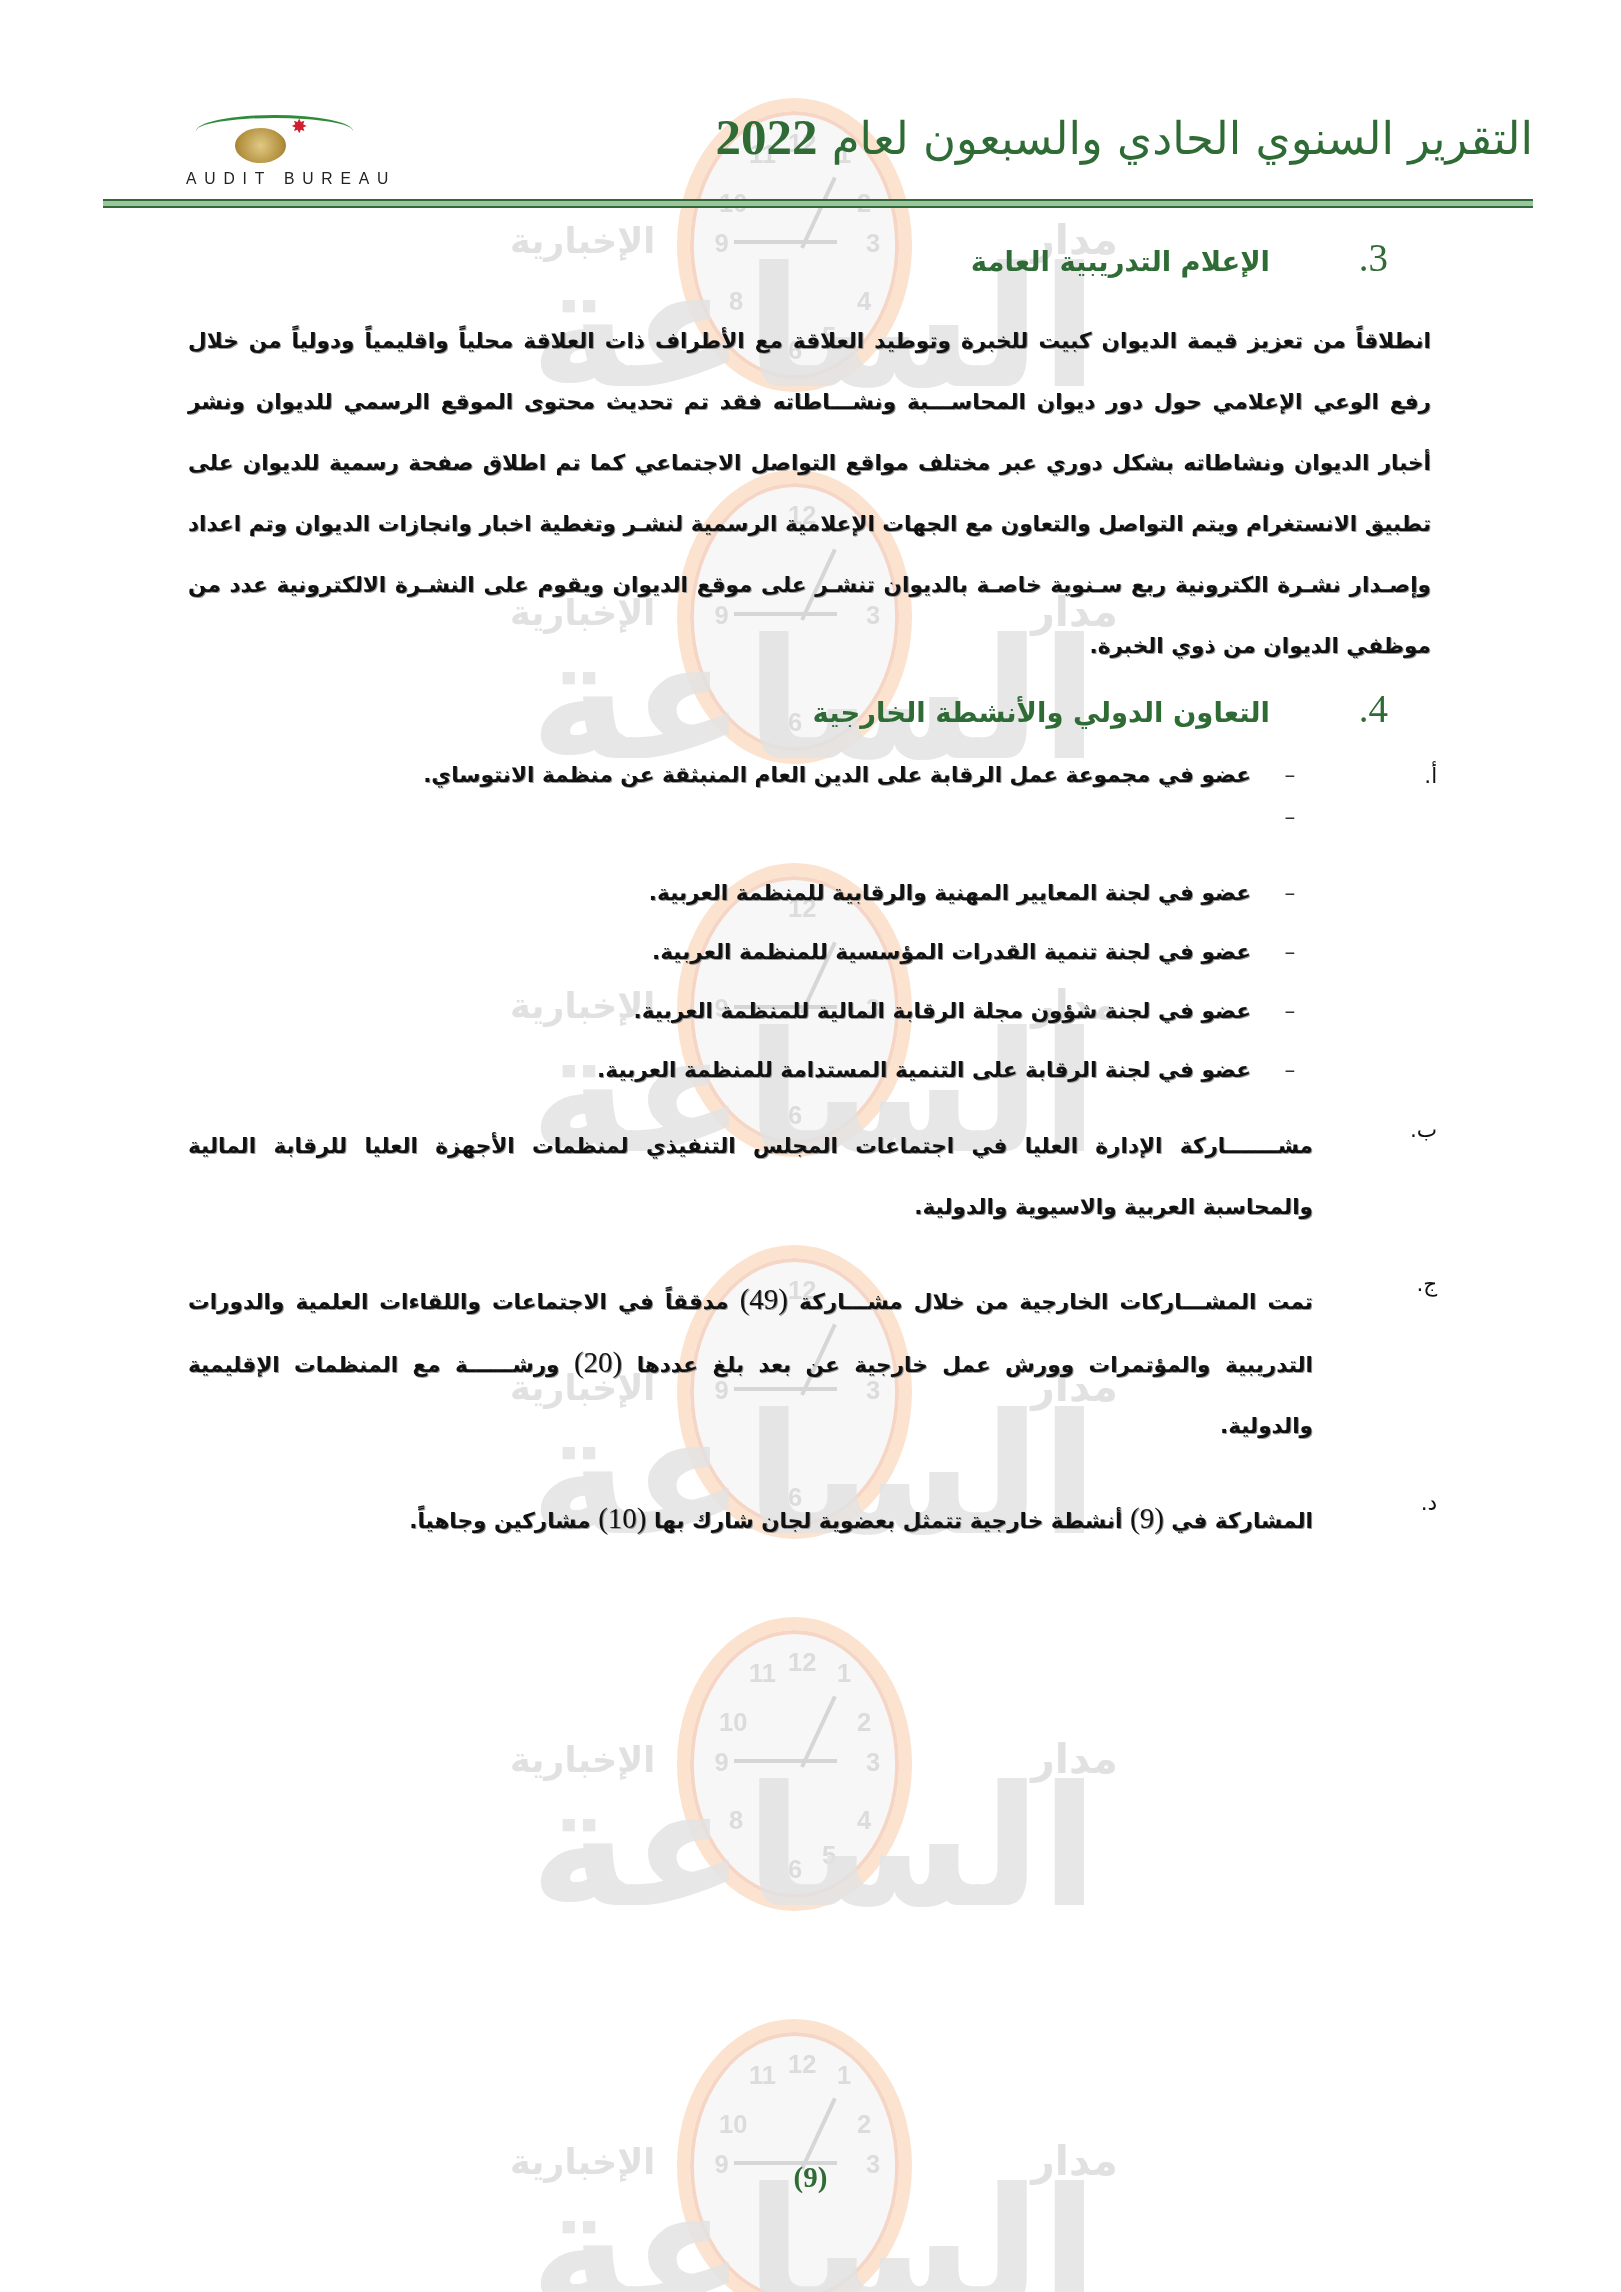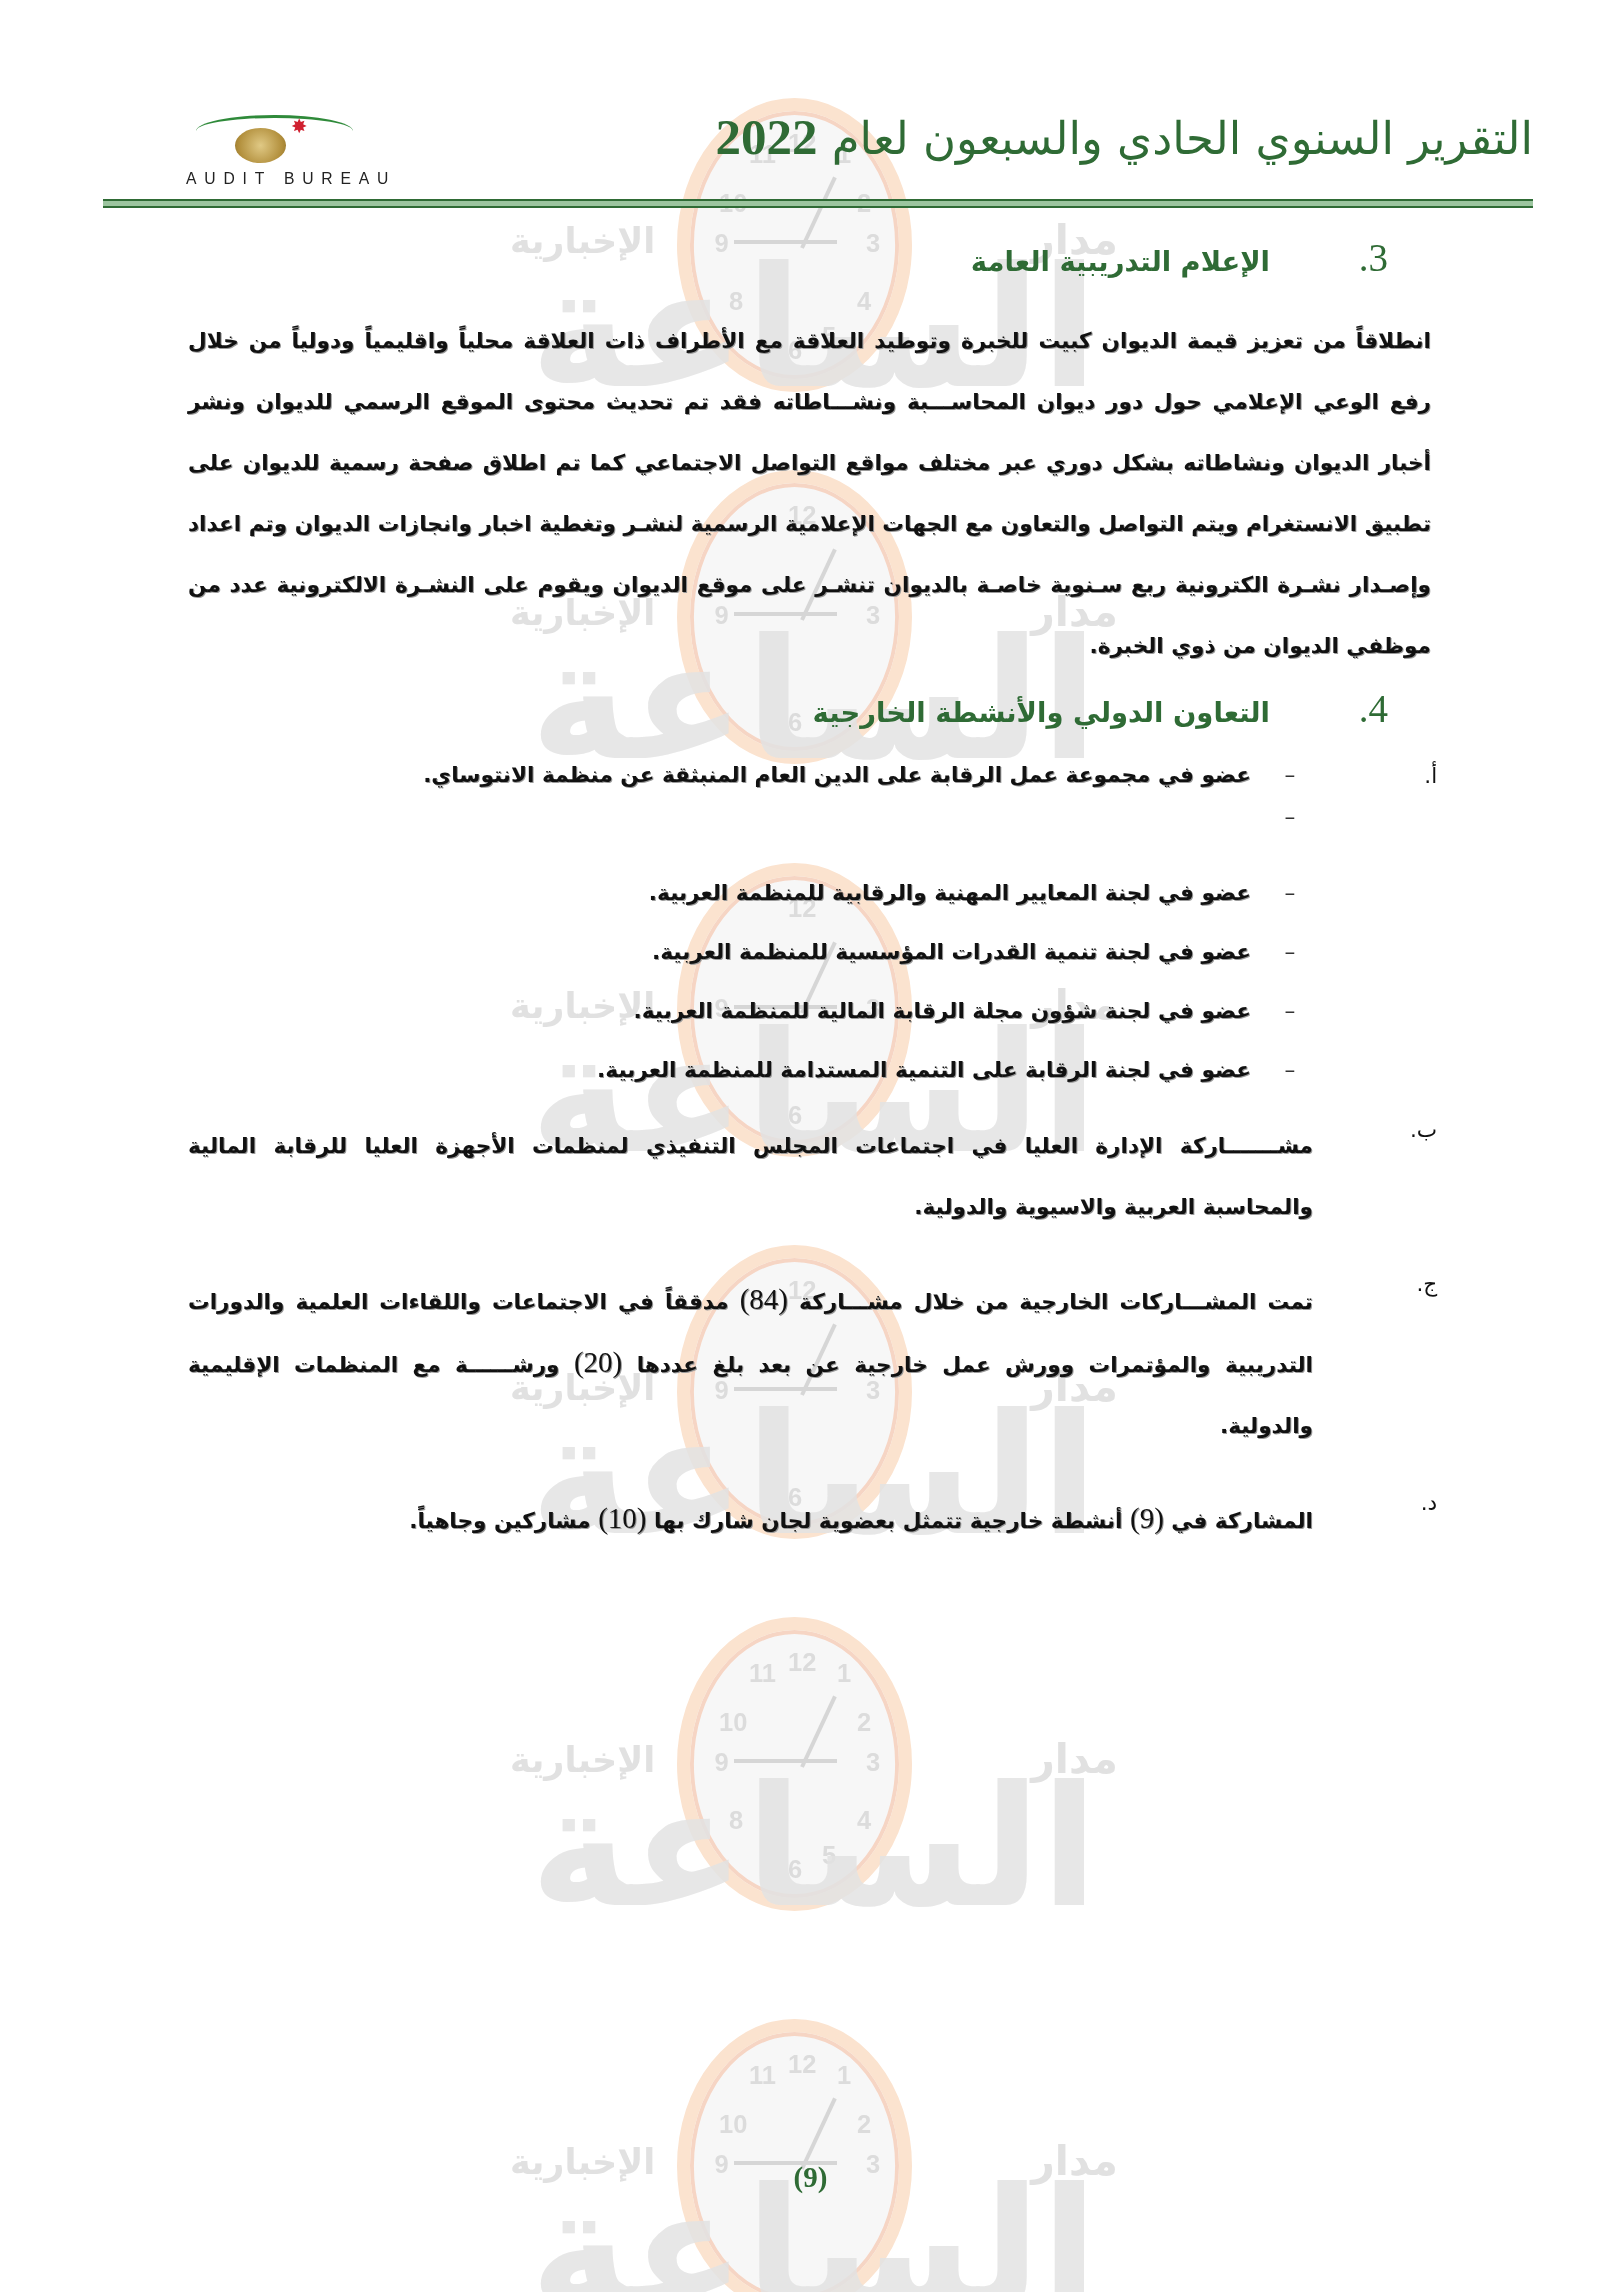--- a/index.html
+++ b/index.html
@@ -460,21 +460,21 @@
       <div class="body">
         <p class="paragraph">مشـــــــاركة الإدارة العليا في اجتماعات المجلس التنفيذي لمنظمات الأجهزة العليا للرقابة المالية والمحاسبة العربية والاسيوية والدولية.</p>
       </div>
     </div>
 
     <div class="list-item">
       <span class="marker">ج.</span>
       <div class="body">
         <p class="paragraph">
           <span>تمت المشـــاركات الخارجية من خلال مشـــاركة</span>
-          <span class="n">(84)</span>
+          <span class="n">(49)</span>
           <span>مدققاً في الاجتماعات واللقاءات العلمية والدورات التدريبية والمؤتمرات وورش عمل خارجية عن بعد بلغ عددها</span>
           <span class="n">(20)</span>
           <span>ورشــــــة مع المنظمات الإقليمية والدولية.</span>
         </p>
       </div>
     </div>
 
     <div class="list-item">
       <span class="marker">د.</span>
       <div class="body">

